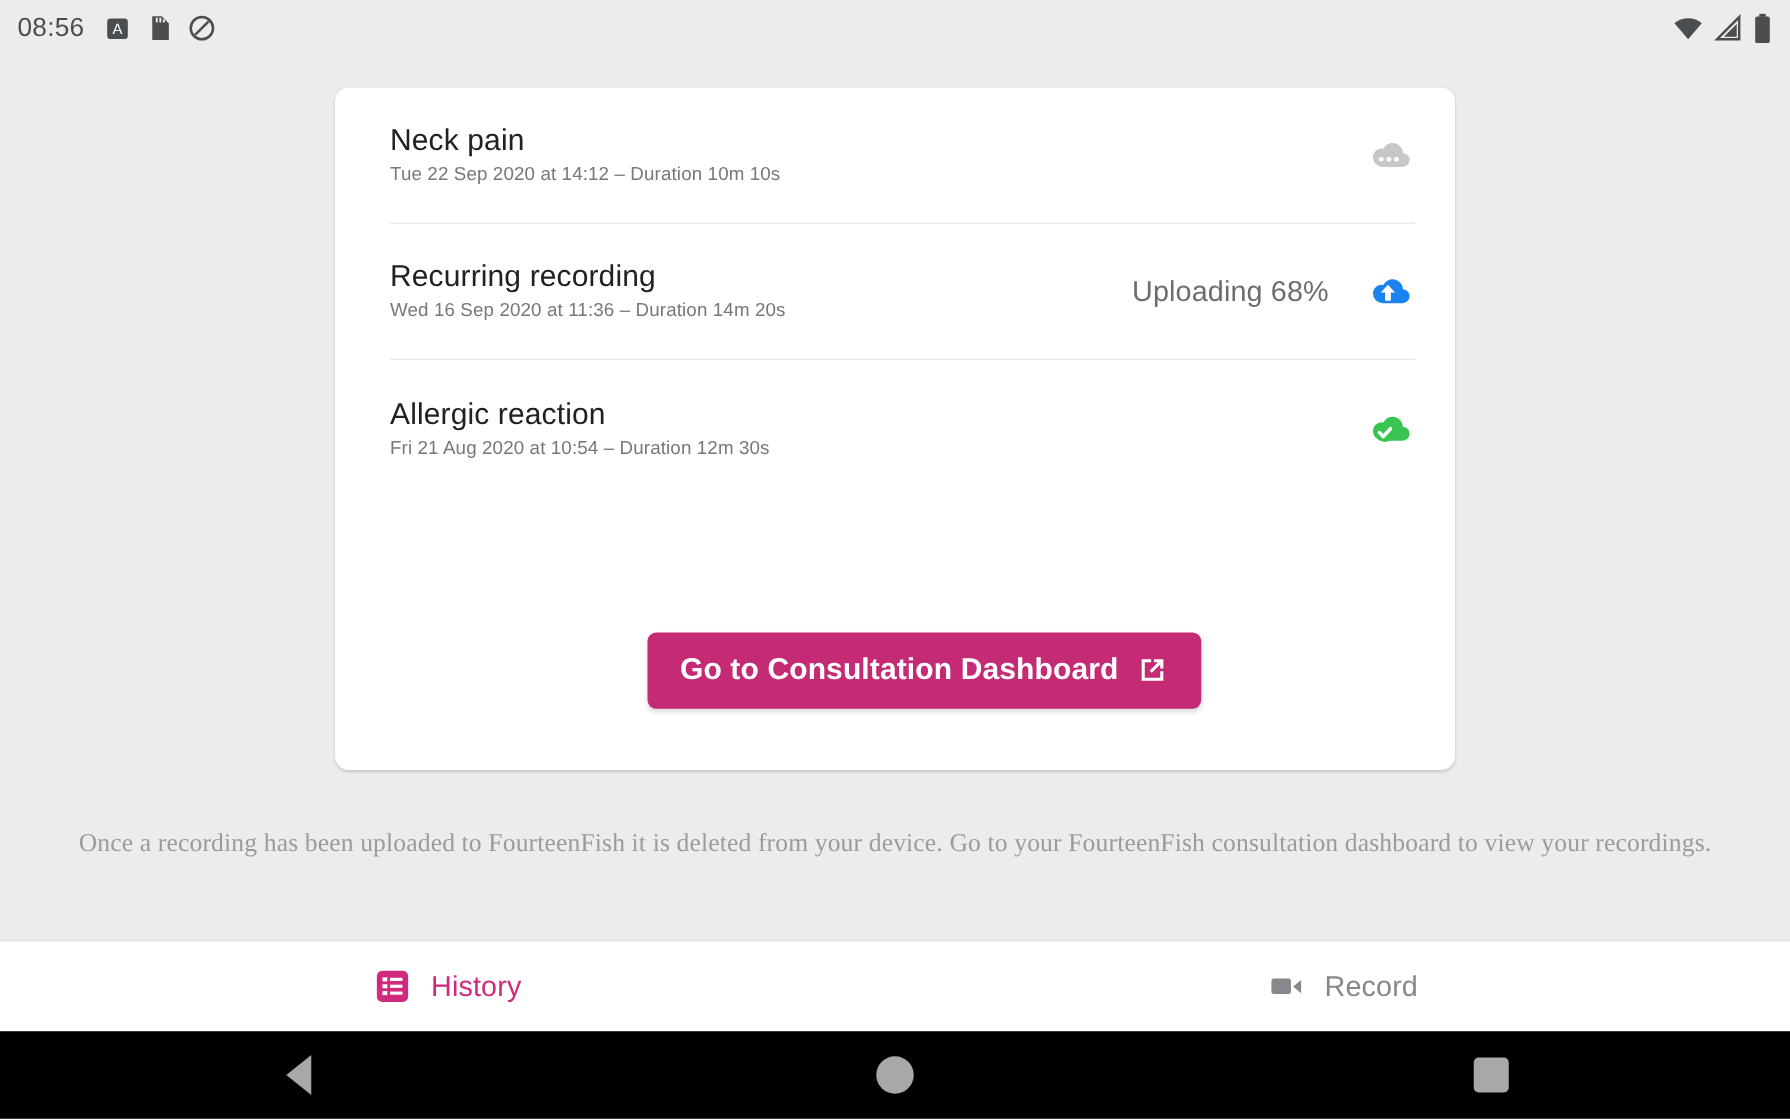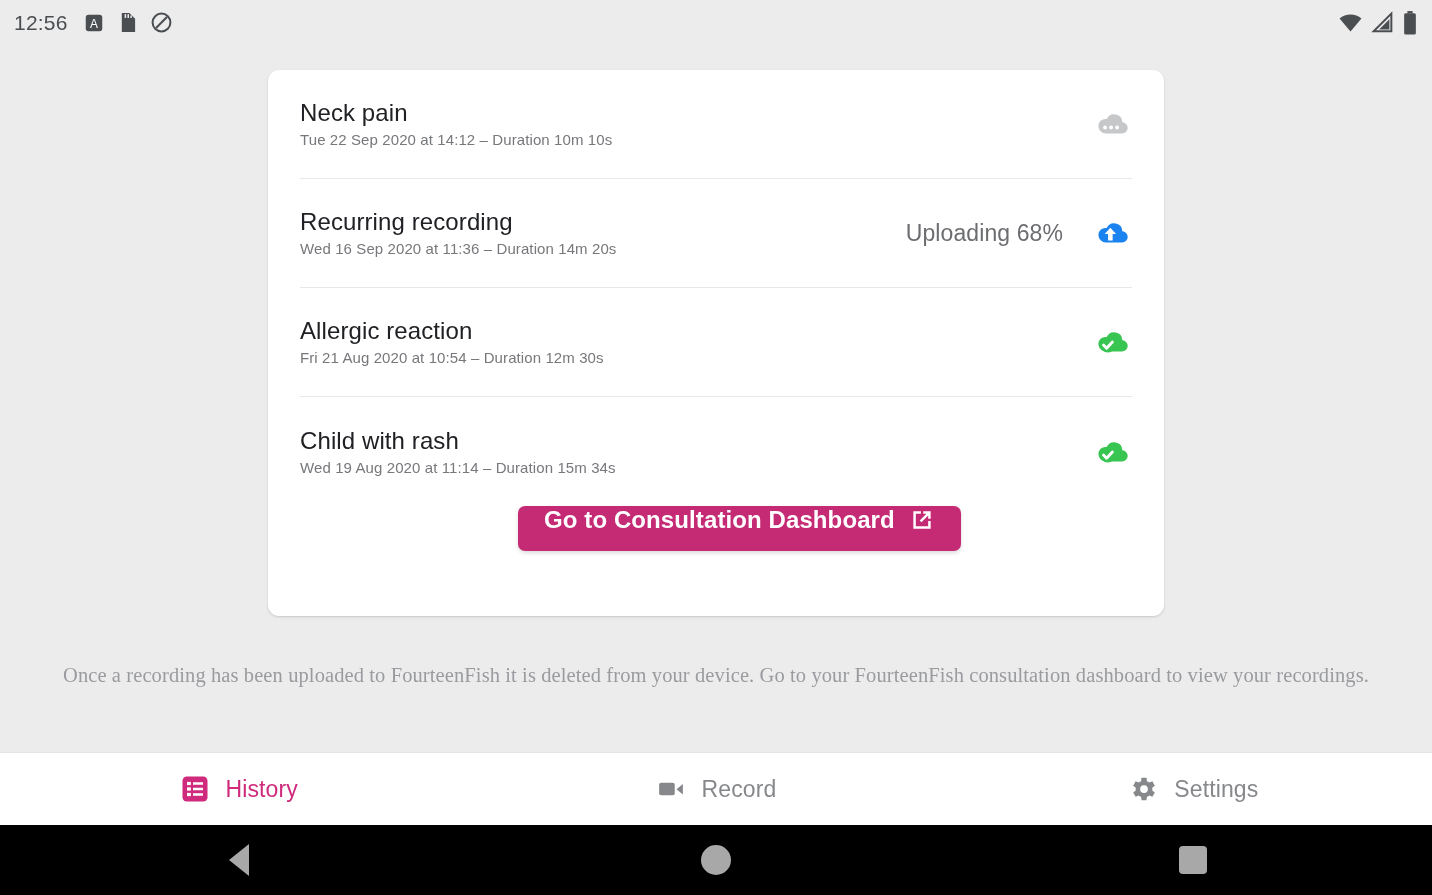--- a/index.html
+++ b/index.html
@@ -24,21 +24,21 @@
 
   
   .card {
     position:absolute; left:268px; top:70px;
     width:896px; height:546px;
     background:#ffffff;
     border-radius:11px;
     box-shadow:0 1px 3px rgba(0,0,0,.10), 0 1px 2px rgba(0,0,0,.06);
     overflow:hidden;
   }
-  .list { position:relative; }
+  .list { position:relative;padding-left:12px; }
   .row {
     position:relative;
     height:109px;
     margin:0 32px;
     display:flex; align-items:center;
     border-bottom:1px solid #e8e8e8;
   }
   .row:last-child { border-bottom:none; }
   .row-text { flex:1 1 auto; min-width:0; }
   .row-title {
@@ -58,21 +58,21 @@
     pointer-events:none;
   }
   .cta-button {
     position:absolute; left:250px; top:436px;
     pointer-events:auto;
     display:inline-flex; align-items:center; gap:14px;
     background:#c52b74;
     color:#ffffff;
     border:none;
     border-radius:7px;
-    padding:0 26px 17px 26px;
+    padding:16px 26px 17px 26px;
     font-family:"Liberation Sans", sans-serif;
     font-size:24px; font-weight:bold; letter-spacing:.1px;
     cursor:pointer;
     box-shadow:0 2px 4px rgba(0,0,0,.14);
     white-space:nowrap;
   }
   .ext-icon { width:26px; height:26px; display:block; }
 
   
   .footer-note {
@@ -112,21 +112,21 @@
   .sys-back  { width:0; height:0; border-top:16px solid transparent;
                border-bottom:16px solid transparent; border-right:20px solid #a8a8a8; }
   .sys-home  { width:30px; height:30px; border-radius:50%; background:#a8a8a8; }
   .sys-recent{ width:28px; height:28px; border-radius:4px; background:#a8a8a8; }
 </style>
 </head>
 <body>
 
 <div class="status-bar">
   <div class="status-left">
-    <span class="status-time">12:56</span>
+    <span class="status-time">08:56</span>
     <span class="status-icons-left">
       <svg class="si" width="22" height="22" viewBox="0 0 24 24">
         <rect x="3" y="3" width="18" height="18" rx="3" fill="#4b4e51"></rect>
         <text x="12" y="17" font-size="13" font-family="Liberation Sans, sans-serif" fill="#ffffff" text-anchor="middle">A</text>
       </svg>
       <svg class="si" width="19" height="23" viewBox="0 0 20 24">
         <path d="M4 2h8l6 6v14H4z" fill="#4b4e51"></path>
         <rect x="7" y="3.2" width="1.6" height="4" fill="#ececed"></rect>
         <rect x="10" y="3.2" width="1.6" height="4" fill="#ececed"></rect>
         <rect x="13" y="4.6" width="1.6" height="2.6" fill="#ececed"></rect>
@@ -193,34 +193,20 @@
       <div class="row-right">
         <span class="row-status-text"></span>
         <svg class="cloud-icon" viewBox="0 0 48 48">
           <path d="M37.5 22.2a9 9 0 0 0-17.1-3.6 7.6 7.6 0 0 0-9.1 7.4 8.4 8.4 0 0 0 8.4 8.4h17.2a6.1 6.1 0 0 0 .6-12.2z" fill="#39c551"></path>
           <circle cx="21.6" cy="27.2" r="8.3" fill="#39c551"></circle>
           <path d="M16.9 27.3l3.4 3.5 6.3-6.8" fill="none" stroke="#ffffff" stroke-width="3.1" stroke-linecap="round" stroke-linejoin="round"></path>
         </svg>
       </div>
     </div>
 
-    <div class="row">
-      <div class="row-text">
-        <div class="row-title">Child with rash</div>
-        <div class="row-sub">Wed 19 Aug 2020 at 11:14 – Duration 15m 34s</div>
-      </div>
-      <div class="row-right">
-        <span class="row-status-text"></span>
-        <svg class="cloud-icon" viewBox="0 0 48 48">
-          <path d="M37.5 22.2a9 9 0 0 0-17.1-3.6 7.6 7.6 0 0 0-9.1 7.4 8.4 8.4 0 0 0 8.4 8.4h17.2a6.1 6.1 0 0 0 .6-12.2z" fill="#39c551"></path>
-          <circle cx="21.6" cy="27.2" r="8.3" fill="#39c551"></circle>
-          <path d="M16.9 27.3l3.4 3.5 6.3-6.8" fill="none" stroke="#ffffff" stroke-width="3.1" stroke-linecap="round" stroke-linejoin="round"></path>
-        </svg>
-      </div>
-    </div>
 
   </div>
 
   <div class="cta-wrap">
     <button class="cta-button">
       <span>Go to Consultation Dashboard</span>
       <svg class="ext-icon" viewBox="0 0 24 24">
         <path d="M4 4h7v2.3H6.3v11.4h11.4V13H20v7H4z" fill="#ffffff"></path>
         <path d="M13.2 4H20v6.8h-2.3V7.9l-6.2 6.2-1.6-1.6 6.2-6.2h-2.9z" fill="#ffffff"></path>
       </svg>
@@ -246,27 +232,20 @@
   </div>
 
   <div class="nav-item inactive">
     <svg class="nav-icon" viewBox="0 0 24 24">
       <rect x="2.5" y="7" width="12.5" height="10" rx="1.6" fill="#86888b"></rect>
       <path d="M16.4 12.2l5.1-4.2v8.4z" fill="#86888b"></path>
     </svg>
     <span class="nav-label">Record</span>
   </div>
 
-  <div class="nav-item inactive">
-    <svg class="nav-icon" viewBox="0 0 24 24">
-      <path d="M19.4 13.1a7.8 7.8 0 0 0 0-2.2l2.1-1.6-2-3.5-2.5 1a7.7 7.7 0 0 0-1.9-1.1L14.8 3h-4l-.3 2.7a7.7 7.7 0 0 0-1.9 1.1l-2.5-1-2 3.5 2.1 1.6a7.8 7.8 0 0 0 0 2.2l-2.1 1.6 2 3.5 2.5-1a7.7 7.7 0 0 0 1.9 1.1l.3 2.7h4l.3-2.7a7.7 7.7 0 0 0 1.9-1.1l2.5 1 2-3.5z" fill="#86888b"></path>
-      <circle cx="12.8" cy="12" r="3.1" fill="#ffffff"></circle>
-    </svg>
-    <span class="nav-label">Settings</span>
-  </div>
 </div>
 
 <div class="system-bar">
   <div class="sys-btn">
     <span class="sys-back"></span>
   </div>
   <div class="sys-btn">
     <span class="sys-home"></span>
   </div>
   <div class="sys-btn">

